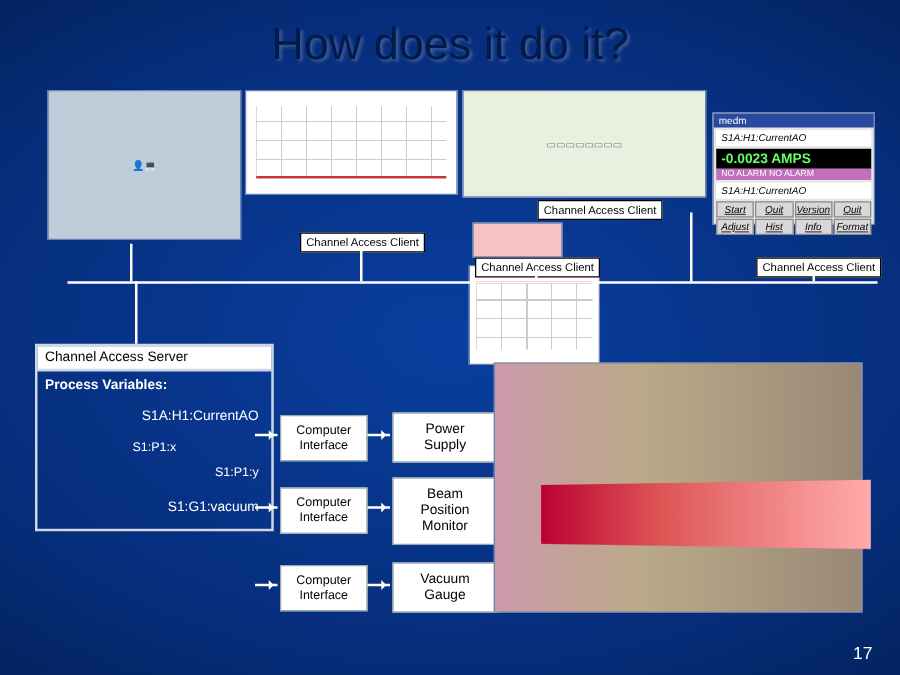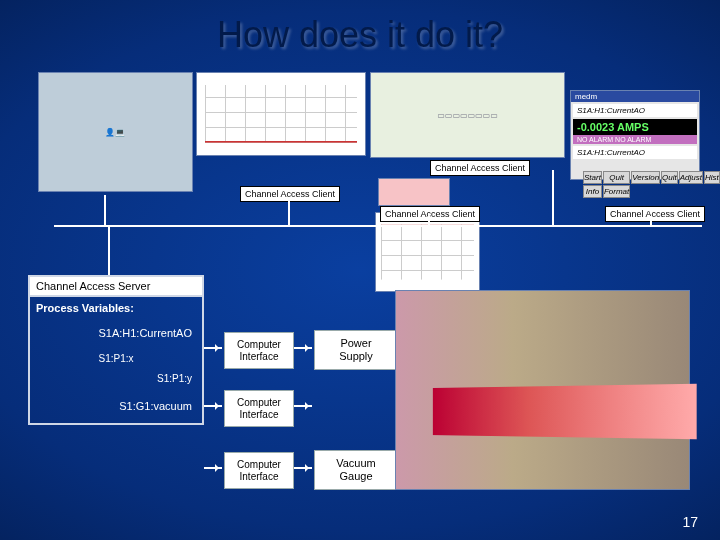--- a/index.html
+++ b/index.html
@@ -24,21 +24,21 @@
   .img-adjust{left:570px;top:90px;width:130px;height:90px;background:#e6e6e6;}
   .img-small{left:378px;top:178px;width:72px;height:28px;background:#f7c3c6;}
   .img-chart{left:375px;top:212px;width:105px;height:80px;background:#fff;}
   .img-beamline{left:395px;top:290px;width:295px;height:200px;background:#cbb9a3;}
 
   
   .adjust-panel{font-size:8px;}
   .adjust-panel .pv{background:#fff;color:#000;padding:2px 4px;margin:2px;font-style:italic;}
   .adjust-panel .val{background:#000;color:#6f6;padding:2px 4px;margin:0 2px;font-weight:bold;font-size:11px;}
   .adjust-panel .alarm{background:#c26fbf;color:#fff;padding:1px 4px;margin:0 2px;font-size:7px;}
-  .adjust-panel .btns{display:grid;grid-template-columns:repeat(6,1fr);gap:1px;margin:12px;}
+  .adjust-panel .btns{display:grid;grid-template-columns:repeat(4,1fr);gap:1px;margin:2px;text-decoration:underline;}
   .adjust-panel .btns span{background:#d8d8d8;border:1px solid #888;color:#000;text-align:center;font-style:italic;padding:1px 0;}
   .adjust-panel .title-bar{background:#2a4aa0;color:#fff;padding:1px 4px;}
 
   .cac-label{
     position:absolute;background:#fff;color:#000;font-size:9px;
     border:1px solid #000;padding:2px 4px;white-space:nowrap;
   }
   .cac1{left:430px;top:160px;}
   .cac2{left:240px;top:186px;}
   .cac3{left:380px;top:206px;}
@@ -49,21 +49,21 @@
   .stub{position:absolute;width:2px;background:#fff;}
   .stub1{left:104px;top:195px;height:30px;}
   .stub2{left:288px;top:198px;height:27px;}
   .stub3{left:428px;top:216px;height:9px;}
   .stub4{left:552px;top:170px;height:55px;}
   .stub5{left:650px;top:216px;height:9px;}
   .stub-down{left:108px;top:225px;height:50px;}
 
   
   .server{
-    position:absolute;left:28px;top:275px;width:176px;
+    position:absolute;left:28px;top:275px;width:191px;
     border:2px solid #cfd7e6;box-sizing:border-box;background:transparent;
   }
   .srv-title{background:#fff;color:#000;font-size:11px;padding:3px 6px;border-bottom:2px solid #cfd7e6;}
   .srv-sub{color:#fff;font-size:11px;font-weight:bold;padding:5px 6px 3px;}
   .pv-row{color:#fff;font-size:10px;text-align:right;padding:5px 10px;line-height:1.2;}
   .pv-row.big{font-size:11px;padding:10px 10px;}
   .pv-row.tight{padding:3px 10px;text-align:center;}
 
   
   .ifc{
@@ -181,20 +181,21 @@
 
   <div class="ifc ifc1">Computer Interface</div>
   <div class="ifc ifc2">Computer Interface</div>
   <div class="ifc ifc3">Computer Interface</div>
 
   <div class="arrow a-id1"></div>
   <div class="arrow a-id2"></div>
   <div class="arrow a-id3"></div>
 
   <div class="dev dev1">Power Supply</div>
+  <div class="dev dev2">Beam Position Monitor</div>
   <div class="dev dev3">Vacuum Gauge</div>
 
   <div class="arrow rev a-dp1"></div>
   <div class="arrow rev a-dp2"></div>
   <div class="arrow rev a-dp3"></div>
 
   <div class="img img-beamline">
       <div class="beamline-inner"></div>
     </div>
 

